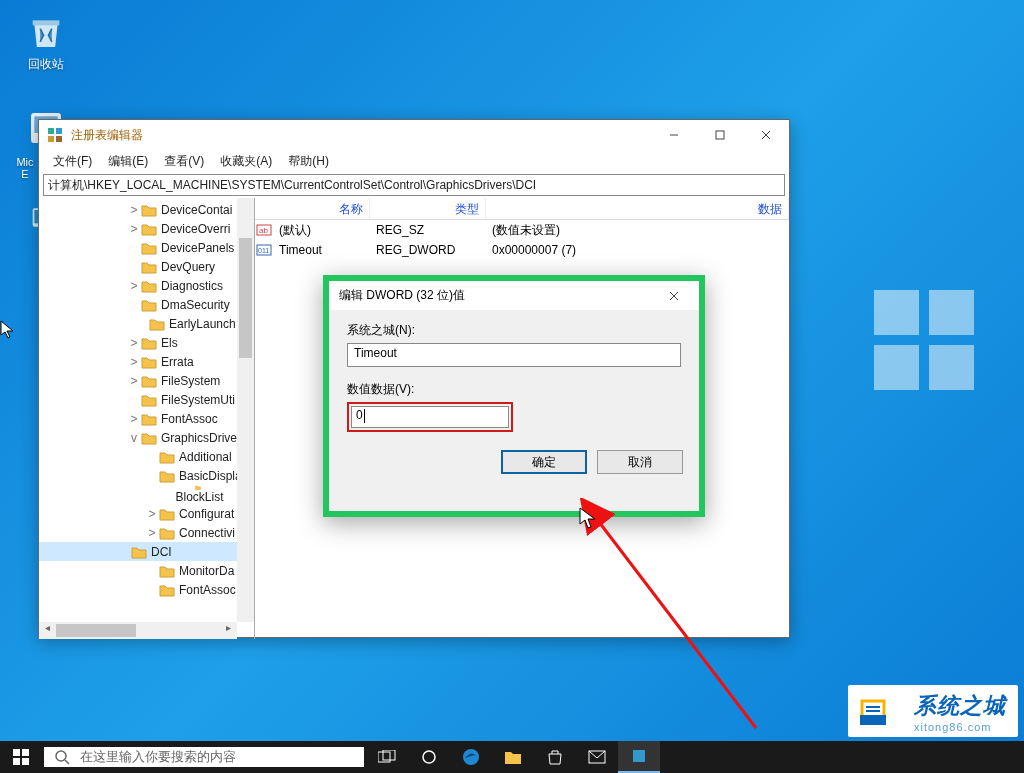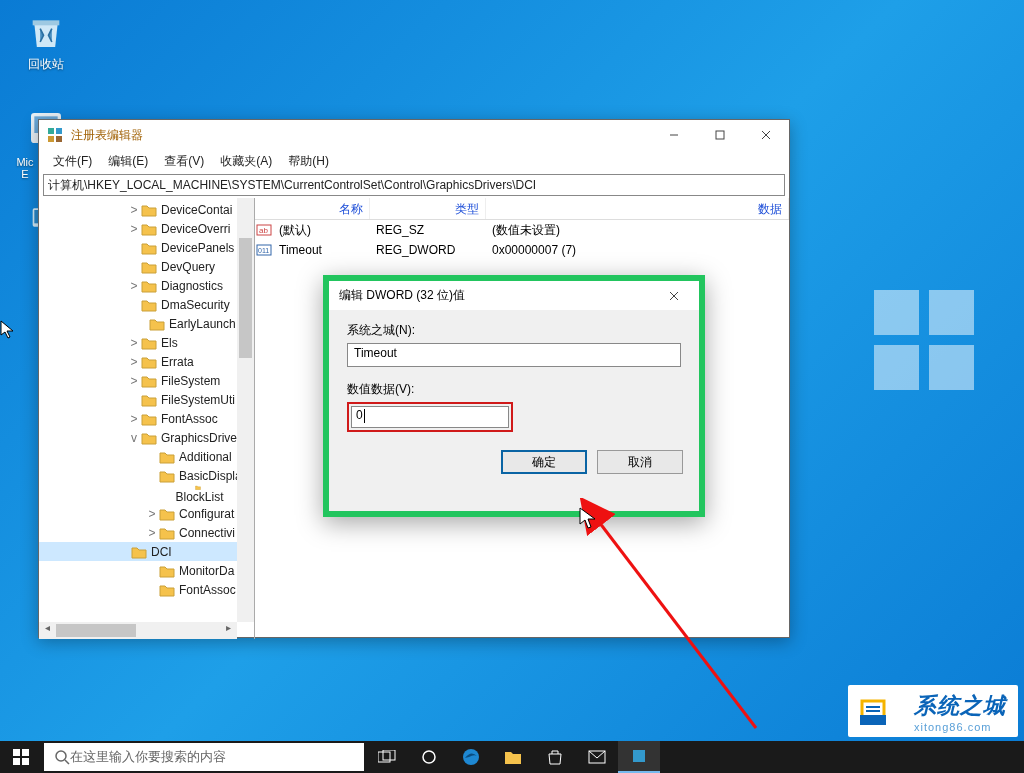--- a/index.html
+++ b/index.html
@@ -74,21 +74,21 @@
   .arrow-annot { position: absolute; left: 546px; top: 498px; width: 220px; height: 240px; pointer-events: none; }
 
   
   .watermark { position: absolute; right: 6px; bottom: 36px; background: #fff; padding: 6px 12px 4px 8px; display: flex; align-items: center; gap: 24px; border-radius: 2px; }
   .watermark .wtxt-cn { font-size: 22px; font-weight: 700; color: #0a64b8; font-style: italic; letter-spacing: 1px;}
   .watermark .wtxt-en { font-size: 11px; color: #5aa0d8; letter-spacing: 1px; }
 
   
   .taskbar { position: absolute; left: 0; right: 0; bottom: 0; height: 32px; background: #1a1a1a; display: flex; align-items: center; }
   .tb-start { width: 42px; height: 32px; display: flex; align-items: center; justify-content: center; }
-  .tb-search { width: 320px; height: 28px; margin: 2px 2px; background: #fff; display: flex; align-items: center; padding: 0 10px; font-size: 13px; color: #666; }
+  .tb-search { width: 320px; height: 20px; margin: 2px 2px; background: #fff; display: flex; align-items: center; padding: 0 10px; font-size: 13px; color: #666; gap: 10px; }
   .tb-icons { display: flex; align-items: center; gap: 0; }
   .tb-ic { width: 42px; height: 32px; display: flex; align-items: center; justify-content: center; color: #fff; }
   .tb-ic.active { background: #333; border-bottom: 2px solid #76b9ed; }
 
   .cursor-arrow { position:absolute; left:0; top:320px;}
   .cursor-pointer { position:absolute; left:578px; top:506px; z-index:50;}
 </style>
 </head>
 <body>
 

